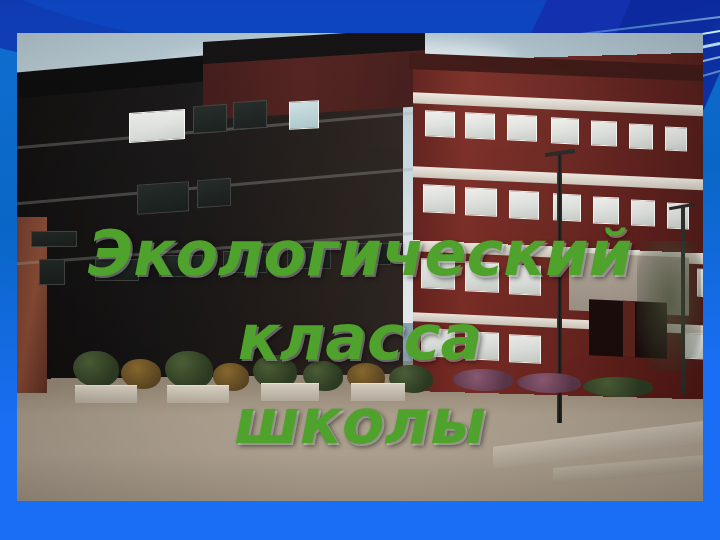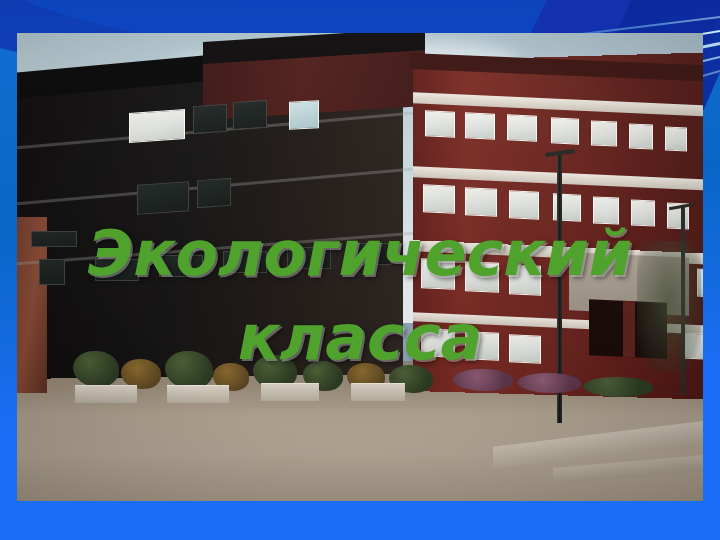--- a/index.html
+++ b/index.html
@@ -464,15 +464,16 @@
     <div class="planter" style="left:334px; top:350px; width:54px;"></div>
 
     <div class="tree"></div>
     <div class="photo-grade"></div>
   </div>
 
 
   <div class="maintitle">
     <div>Экологический</div>
     <div>класса</div>
+    <div>школы</div>
   </div>
 
 </div>
 
 </body></html>

